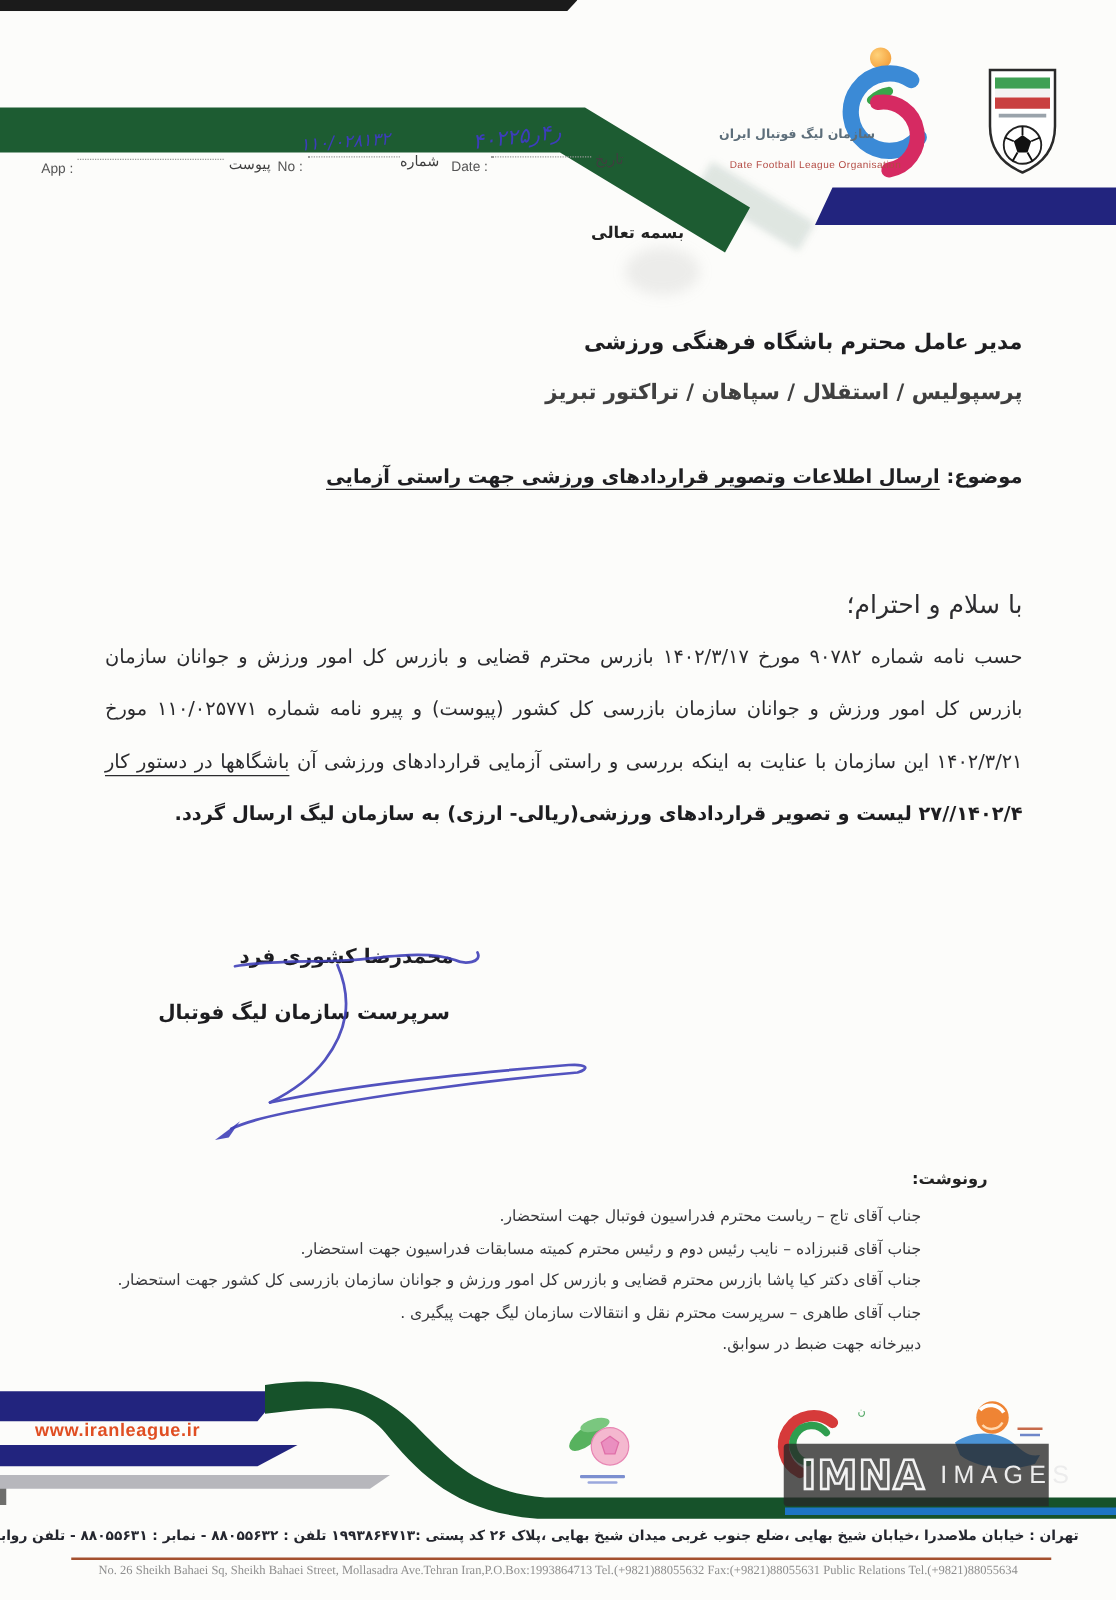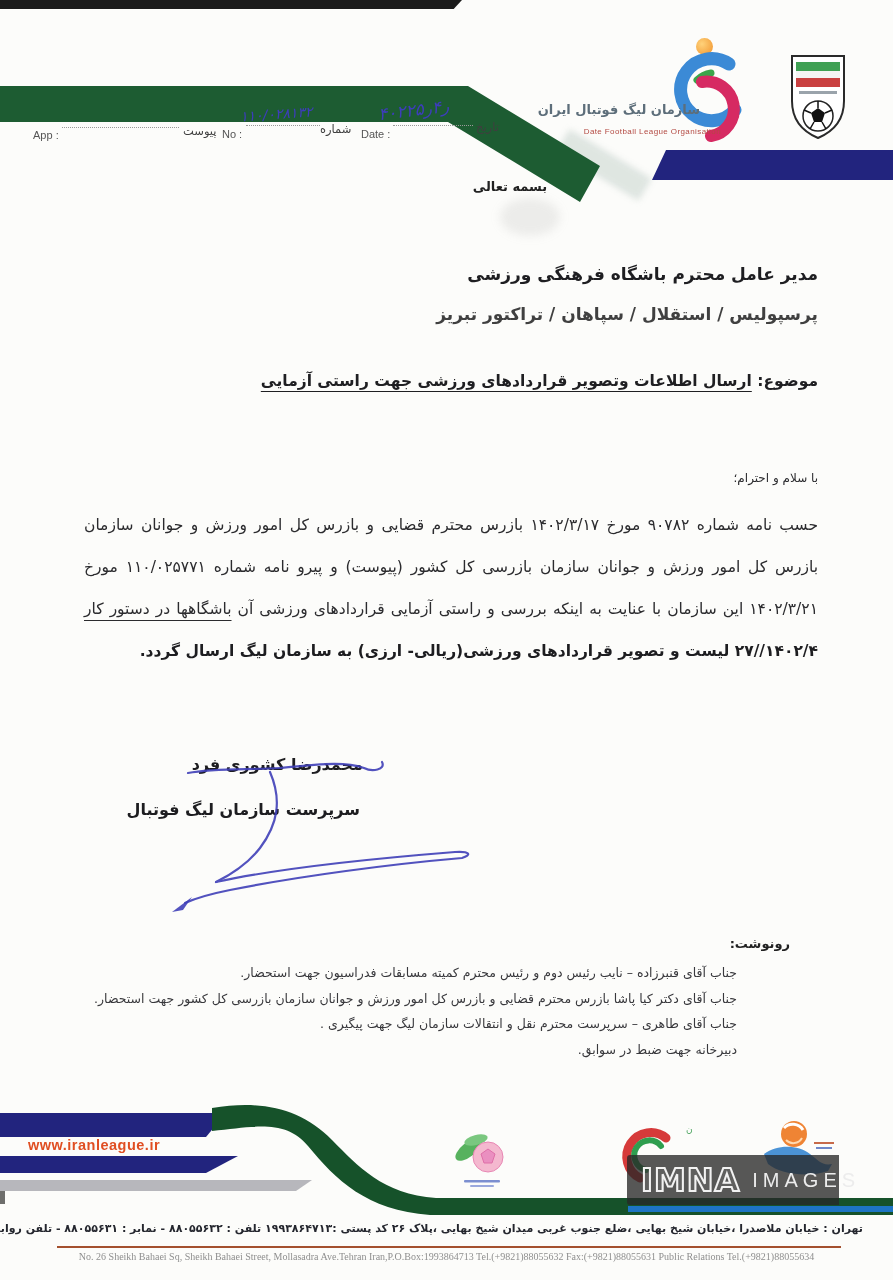--- a/index.html
+++ b/index.html
@@ -14,41 +14,41 @@
   
   .scan-top-edge{left:0;top:0;width:462px;height:9px;background:#1b1b1b;
     clip-path:polygon(0 0,100% 0,98.2% 100%,0 100%);}
   .scan-mark-bl{left:0;top:1184px;width:5px;height:20px;background:#4a4a48;opacity:.8;}
   .smudge{left:500px;top:198px;width:60px;height:38px;border-radius:50%;
     background:rgba(140,140,140,.14);filter:blur(5px);}
   .streak{left:556px;top:152px;width:96px;height:26px;background:rgba(90,130,110,.18);
     transform:rotate(31deg);filter:blur(3px);}
 
   
-  .org-fa{top:102px;right:193px;font-size:13px;font-weight:bold;color:#5d6e7a;direction:rtl;}
+  .org-fa{top:102px;right:193px;font-size:10px;font-weight:bold;color:#5d6e7a;direction:rtl;}
   .org-en{top:127px;right:172px;font-size:8px;color:#b34a43;letter-spacing:.4px;
     font-family:"Liberation Sans",sans-serif;}
   .orange-ball{left:696px;top:38px;width:17px;height:17px;border-radius:50%;
     background:radial-gradient(circle at 35% 35%,#ffd27a,#f0922b);}
 
   .f-fa{font-size:11.5px;color:#3f3f3f;}
   .f-en{font-size:11px;color:#555;font-family:"Liberation Sans",sans-serif;}
   .dots{border-bottom:1.6px dotted #9a9a9a;height:16px;}
   .hand{color:#3d3dbb;direction:ltr;font-style:italic;letter-spacing:1px;white-space:nowrap;}
 
   .bismillah{left:440px;top:179px;width:140px;text-align:center;
     font-size:13px;font-weight:bold;color:#222;direction:rtl;}
 
   .recipient1{top:264px;right:75px;font-size:17px;font-weight:bold;color:#1e1e21;direction:rtl;}
   .recipient2{top:304px;right:75px;font-size:17px;font-weight:bold;color:#404040;direction:rtl;}
 
   .subject{top:372px;right:75px;font-size:15.5px;font-weight:bold;color:#1f1f22;direction:rtl;}
   .subject .u-part{text-decoration:underline;text-underline-offset:5px;text-decoration-thickness:1.2px;}
 
-  .salutation{top:471px;right:75px;font-size:12px;color:#2c2c2f;direction:rtl;}
+  .salutation{top:471px;right:75px;font-size:20px;color:#2c2c2f;direction:rtl;}
 
   .body-block{top:504px;left:84px;width:734px;direction:rtl;font-size:15.5px;color:#2b2b2e;}
   .body-line{height:42px;line-height:42px;white-space:normal;}
   .body-line.just{text-align:justify;text-align-last:justify;}
   .body-line.endline{text-align:right;}
   .body-line .b{font-weight:bold;color:#1d1d20;}
   .body-line .u{text-decoration:underline;text-underline-offset:6px;text-decoration-thickness:1.1px;}
 
   .sig-name{top:755px;right:530px;font-size:16px;font-weight:bold;color:#1d1d20;direction:rtl;white-space:nowrap;}
   .sig-title{top:800px;right:533px;font-size:16px;font-weight:bold;color:#1d1d20;direction:rtl;white-space:nowrap;}
@@ -145,20 +145,21 @@
     <g stroke="#4040b8" stroke-width="2.2" fill="none" stroke-linecap="round" opacity="0.9">
       <path d="M 262,22 C 266,30 252,32 244,28 C 220,20 190,26 160,28 C 130,30 95,28 68,33"></path>
       <path d="M 150,32 C 162,60 158,84 140,108 C 126,126 108,136 96,142"></path>
       <path d="M 96,142 C 160,128 260,118 335,112 C 350,111 352,115 342,118 C 272,124 180,136 110,150 C 90,154 76,158 65,163"></path>
     </g>
     <polygon points="52,172 72,157 63,170" fill="#4040b8" opacity="0.9"></polygon>
   </svg>
 
   <div class="abs cc-heading" data-name="cc-heading">رونوشت:</div>
   <div class="abs cc-list" data-name="cc-list">
+      <div class="cc-item" data-name="cc-item">جناب آقای تاج – ریاست محترم فدراسیون فوتبال جهت استحضار.</div>
       <div class="cc-item" data-name="cc-item">جناب آقای قنبرزاده – نایب رئیس دوم و رئیس محترم کمیته مسابقات فدراسیون جهت استحضار.</div>
       <div class="cc-item" data-name="cc-item">جناب آقای دکتر کیا پاشا بازرس محترم قضایی و بازرس کل امور ورزش و جوانان سازمان بازرسی کل کشور جهت استحضار.</div>
       <div class="cc-item" data-name="cc-item">جناب آقای طاهری – سرپرست محترم نقل و انتقالات سازمان لیگ جهت پیگیری .</div>
       <div class="cc-item" data-name="cc-item">دبیرخانه جهت ضبط در سوابق.</div>
     </div>
 
   <svg class="abs" style="left:0;top:1100px" width="893" height="125" viewBox="0 0 893 125" data-name="footer-ribbon-graphic">
     <polygon points="0,13 226,13 206,37 0,37" fill="#22247e"></polygon>
     <polygon points="0,56 238,56 206,73 0,73" fill="#22247e"></polygon>
     <polygon points="0,80 312,80 296,91 0,91" fill="#b7b7bc"></polygon>

